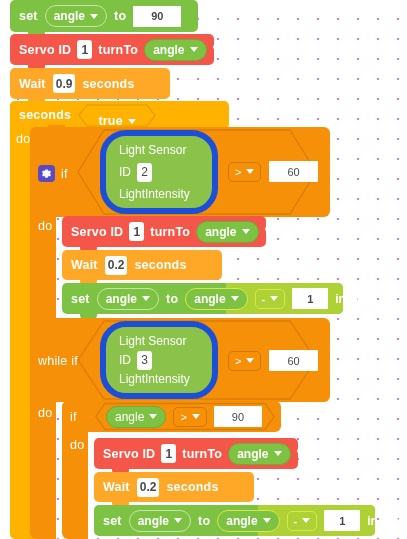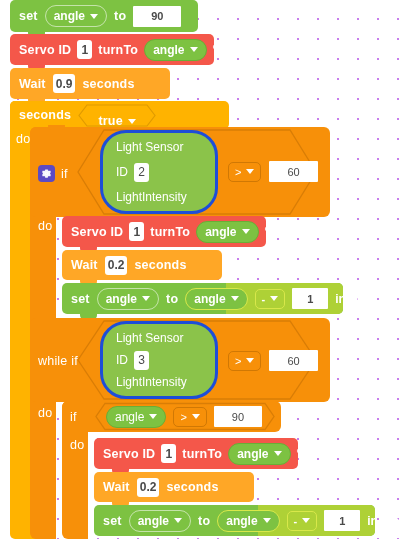--- a/index.html
+++ b/index.html
@@ -55,21 +55,21 @@
 
   .deg{color:#ffffff;font-size:10px;}
 
   .gear{
     width:17px;height:17px;border-radius:4px;background:#5b4ac4;
     display:flex;align-items:center;justify-content:center;flex:none;
   }
   .gear svg{display:block;}
 
   .sensor{
-    position:absolute;background:#8bc34a;border:3px solid #1d4ed8;border-radius:26px;
+    position:absolute;background:#8bc34a;border:6px solid #1d4ed8;border-radius:26px;
     box-sizing:border-box;padding:7px 13px;display:flex;flex-direction:column;
     justify-content:space-between;
   }
   .sensor .ln{display:flex;align-items:center;gap:6px;color:#fff;font-size:12px;}
 
   .inloop{color:#ffffff;font-size:12px;white-space:nowrap;}
 </style>
 </head>
 <body>
 

